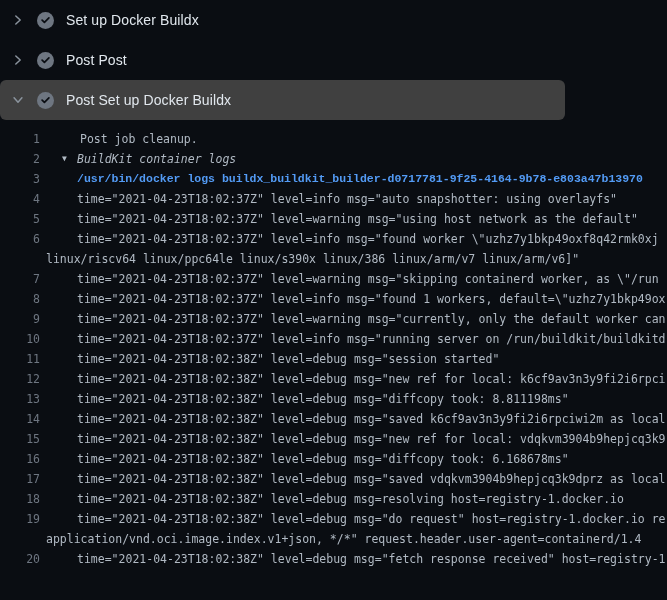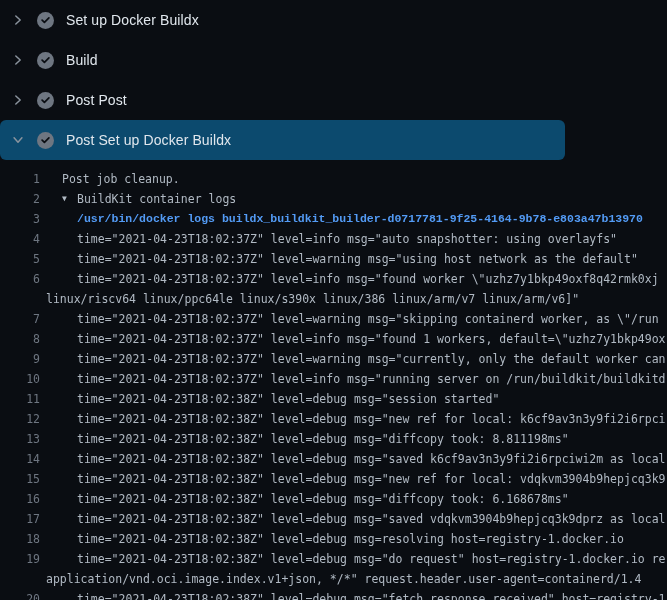--- a/index.html
+++ b/index.html
@@ -7,45 +7,45 @@
   body {
     width: 667px; height: 600px; overflow: hidden;
     background: #0a0d12;
     font-family: "Liberation Sans", sans-serif;
   }
   .steps { width: 565px; }
   .step-row {
     height: 40px; display: flex; align-items: center;
     padding-left: 10px; cursor: pointer;
   }
-  .step-row.expanded { background: #0c4a6e; border-radius: 6px; }
+  .step-row.expanded { background: #404040; border-radius: 6px; }
   .chev { width: 16px; height: 16px; margin-right: 11px; display: flex; align-items: center; justify-content: center; flex-shrink: 0; }
   .check { width: 17px; height: 17px; margin-right: 12px; display: flex; align-items: center; justify-content: center; flex-shrink: 0; }
   .step-label { color: #e1e7ed; font-size: 14px; font-weight: 400; letter-spacing: .1px; }
 
   .log-area {
     padding-top: 9px;
     font-family: "DejaVu Sans Mono", "Liberation Mono", monospace;
     font-size: 11.5px; line-height: 20px;
     white-space: pre;
   }
   .log-row { display: flex; height: 20px; }
   .log-num {
     width: 40px; flex-shrink: 0; text-align: right;
     color: #6e7681; cursor: pointer; user-select: none;
   }
   .log-text { color: #b1bac4; }
-  .log-text.plain { margin-left: 22px; }
+  .log-text.plain { margin-left: 40px; }
   .log-text.log { margin-left: 37px; }
   .log-text.command { margin-left: 37px; color: #539bf5; font-weight: bold; font-family: Liberation Mono, monospace; }
   .tri {
     margin-left: 22px; width: 15px; flex-shrink: 0;
     color: #b1bac4; font-size: 8px; line-height: 20px; cursor: pointer;
   }
-  .group-label { color: #b1bac4; cursor: pointer; }
+  .group-label { color: #b1bac4; cursor: pointer; font-style: italic; }
   .wrap-row { padding-left: 46px; }
   .wrap-text { color: #b1bac4; }
 </style>
 </head>
 <body>
 
 <div class="app">
   <div class="steps">
 
     <div class="step-row">
@@ -56,34 +56,20 @@
       </span>
       <span class="check">
         <svg width="17" height="17" viewBox="0 0 16 16">
             <circle cx="8" cy="8" r="8" fill="#6e7681"></circle>
             <path d="M11.2 5.6 L7 9.8 L4.8 7.6" fill="none" stroke="#0a0d12" stroke-width="1.6" stroke-linecap="round" stroke-linejoin="round"></path>
           </svg>
       </span>
       <span class="step-label">Set up Docker Buildx</span>
     </div>
 
-    <div class="step-row">
-      <span class="chev">
-        <svg width="14" height="14" viewBox="0 0 16 16">
-            <path d="M5.5 3.5 L10.5 8 L5.5 12.5" fill="none" stroke="#8b949e" stroke-width="1.7" stroke-linecap="round" stroke-linejoin="round"></path>
-          </svg>
-      </span>
-      <span class="check">
-        <svg width="17" height="17" viewBox="0 0 16 16">
-            <circle cx="8" cy="8" r="8" fill="#6e7681"></circle>
-            <path d="M11.2 5.6 L7 9.8 L4.8 7.6" fill="none" stroke="#0a0d12" stroke-width="1.6" stroke-linecap="round" stroke-linejoin="round"></path>
-          </svg>
-      </span>
-      <span class="step-label">Build</span>
-    </div>
 
     <div class="step-row">
       <span class="chev">
         <svg width="14" height="14" viewBox="0 0 16 16">
             <path d="M5.5 3.5 L10.5 8 L5.5 12.5" fill="none" stroke="#8b949e" stroke-width="1.7" stroke-linecap="round" stroke-linejoin="round"></path>
           </svg>
       </span>
       <span class="check">
         <svg width="17" height="17" viewBox="0 0 16 16">
             <circle cx="8" cy="8" r="8" fill="#6e7681"></circle>

